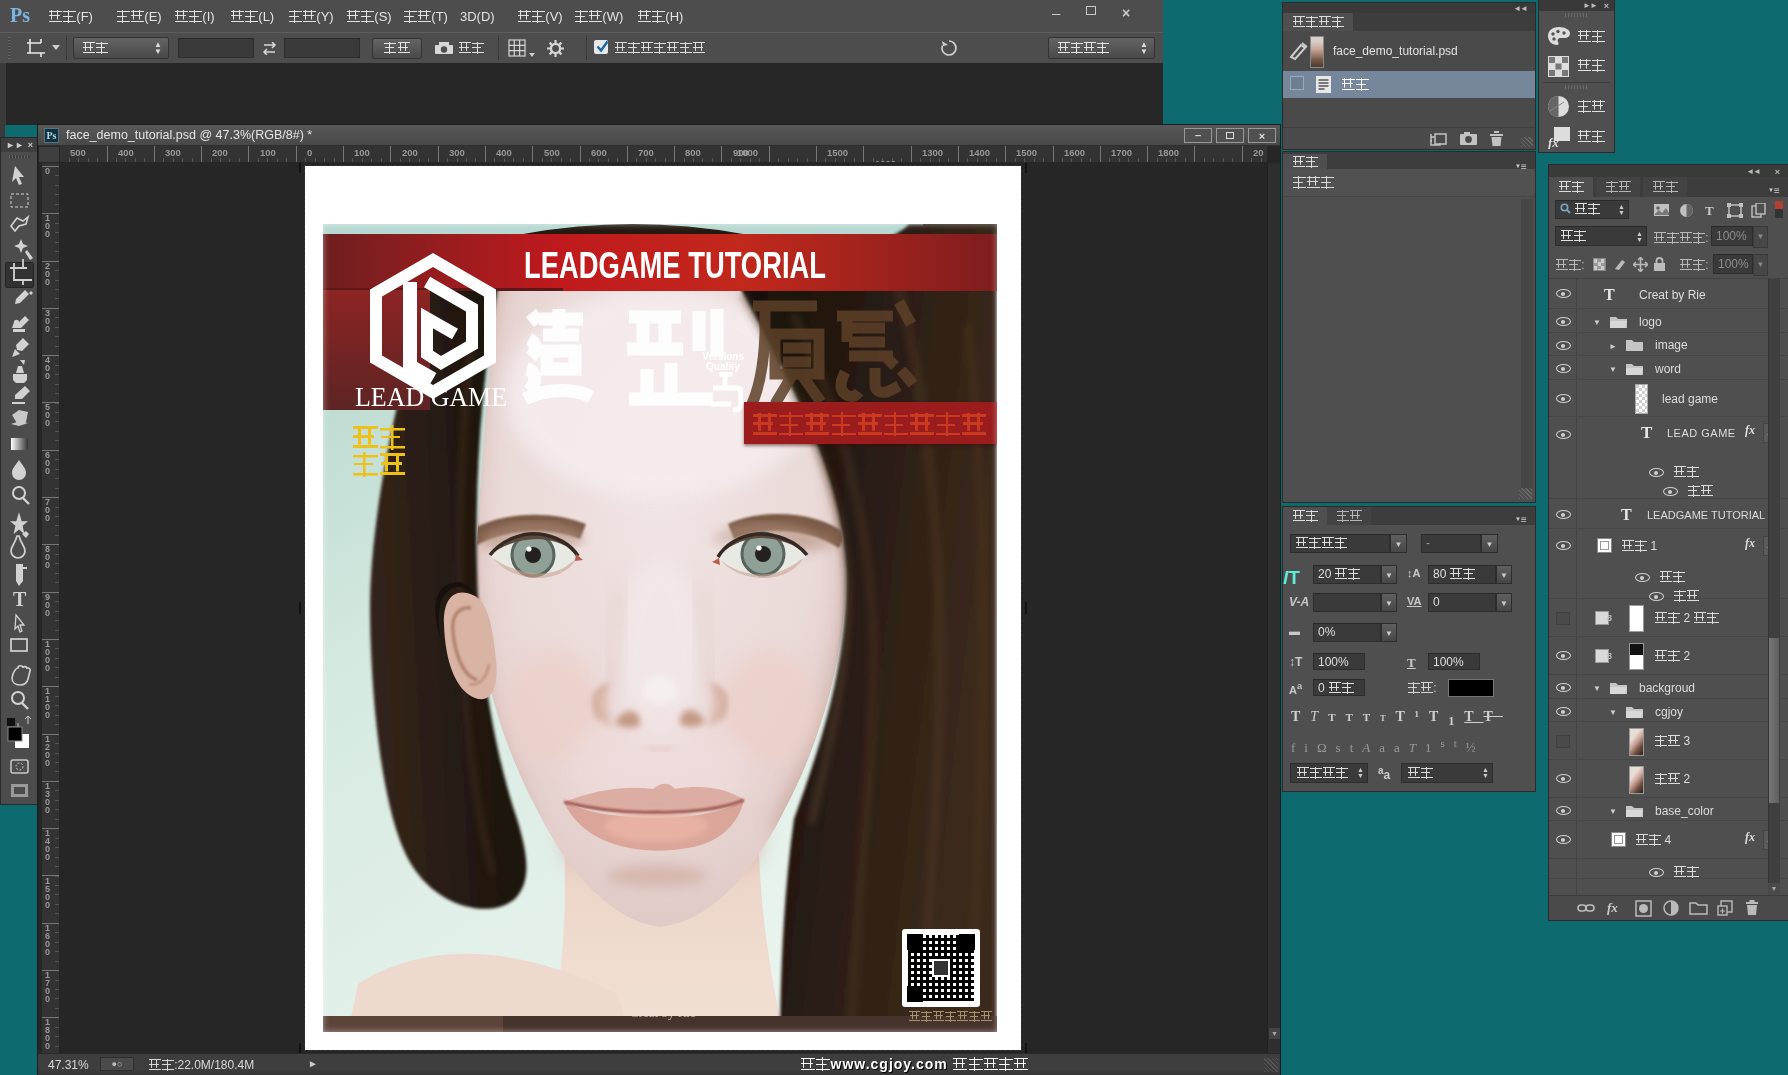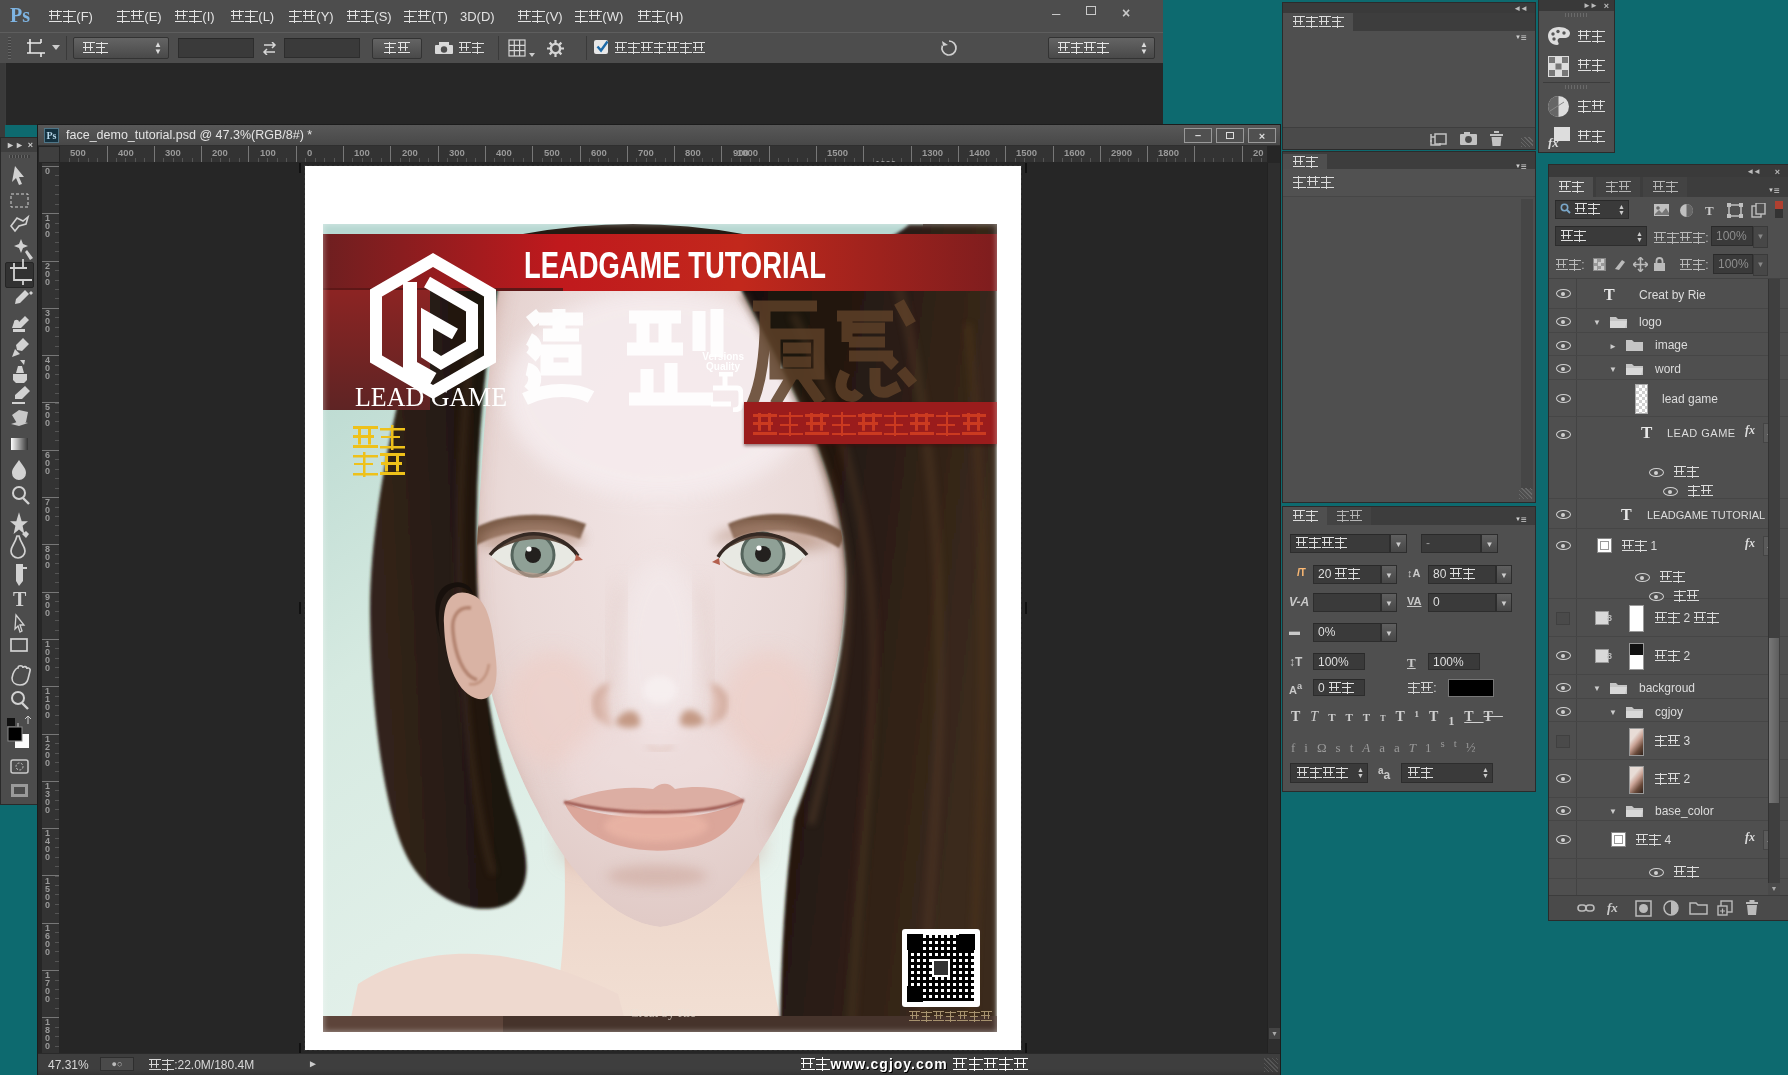--- a/index.html
+++ b/index.html
@@ -212,21 +212,21 @@
       <b style="position:absolute;left:578px;top:1px">700</b>
       <b style="position:absolute;left:625px;top:1px">800</b>
       <b style="position:absolute;left:673px;top:1px">900</b>
       <b style="position:absolute;left:677px;top:1px">1000</b>
       <b style="position:absolute;left:767px;top:1px">1500</b>
       <b style="position:absolute;left:815px;top:12px">1200</b>
       <b style="position:absolute;left:862px;top:1px">1300</b>
       <b style="position:absolute;left:909px;top:1px">1400</b>
       <b style="position:absolute;left:956px;top:1px">1500</b>
       <b style="position:absolute;left:1004px;top:1px">1600</b>
-      <b style="position:absolute;left:1051px;top:1px">2900</b>
+      <b style="position:absolute;left:1051px;top:1px">1700</b>
       <b style="position:absolute;left:1098px;top:1px">1800</b>
       <b style="position:absolute;left:1146px;top:16px">1900</b>
       <b style="position:absolute;left:1193px;top:1px">20</b>
   </div>
   <div class="abs" id="vruler" style="left:4px;top:38px;width:18px;height:890px;background:#333;border-right:1px solid #262626;color:#999;font-size:9px;line-height:8px;overflow:hidden">
    <i style="position:absolute;left:0;top:0;width:18px;height:890px;background:repeating-linear-gradient(#777 0 1px,transparent 1px 47.3px) 0 2.5px,repeating-linear-gradient(#555 0 1px,transparent 1px 9.46px) 13px 2.5px;background-size:100% 100%,5px 100%;background-repeat:no-repeat"></i>
    <b style="position:absolute;left:3px;top:4px">0</b>
       <b style="position:absolute;left:3px;top:51px">1<br>0<br>0</b>
       <b style="position:absolute;left:3px;top:99px">2<br>0<br>0</b>
       <b style="position:absolute;left:3px;top:146px">3<br>0<br>0</b>
@@ -460,20 +460,39 @@
 </div>
 
 <div class="pn" id="histpanel" style="left:1283px;top:3px;width:252px;height:146px">
  <div class="abs" style="left:0;top:0;width:252px;height:10px;background:#3a3a3a">
       <b style="position:absolute;right:8px;top:1px;color:#bbb;font-size:8px;letter-spacing:-1px">◄◄</b>
     </div>
  <div class="abs" style="left:0;top:10px;width:252px;height:18px;background:#3d3d3d">
   <span class="tab" style="position:absolute;left:0;top:0"><i class="cj"></i><i class="cj v2"></i><i class="cj"></i><i class="cj v2"></i></span>
   <b class="pmenu" style="top:14px"><span style="font-size:6px;vertical-align:2px">▼</span><span style="font-size:10px">≡</span></b>
  </div>
+ <div class="abs" style="left:0;top:28px;width:252px;height:96px;background:#4a4a4a">
+  <div class="abs" style="left:0;top:4px;width:252px;height:34px">
+   <svg class="abs" style="left:6px;top:6px" width="20" height="20" viewBox="0 0 20 20">
+          <path d="M2 16 L12 4 l4 3 L6 18 z M13 2 l5 4" stroke="#ccc" stroke-width="2" fill="none"></path>
+        </svg>
+   <div class="abs" style="left:27px;top:1px;width:14px;height:32px;background:linear-gradient(#d8cfc8 15%,#c9a89b 40%,#7a5a48 75%,#4a3a30);border:1px solid #888"></div>
+   <span class="abs" style="left:50px;top:9px;color:#e2e2e2;font-size:12px">face_demo_tutorial.psd</span>
+  </div>
+  <div class="abs" style="left:0;top:40px;width:252px;height:27px;background:#76879b">
+   <span class="abs" style="left:7px;top:5px;width:14px;height:14px;border:1px solid #9aa9bb;background:#6e7f93"></span>
+   <svg class="abs" style="left:32px;top:4px" width="17" height="19" viewBox="0 0 17 19">
+          <rect x="1" y="1" width="15" height="17" fill="#e8e8e8"></rect>
+          <g stroke="#555" stroke-width="1.4">
+            <path d="M3.5 5h10M3.5 8h10M3.5 11h10M3.5 14h6"></path>
+          </g>
+        </svg>
+   <span class="abs" style="left:58px;top:6px;color:#fff;font-size:13px"><i class="cj"></i><i class="cj v2"></i></span>
+  </div>
+ </div>
  <div class="abs" style="left:0;top:124px;width:252px;height:22px;background:#4a4a4a;border-top:1px solid #3e3e3e">
   <svg class="abs" style="left:146px;top:3px" width="20" height="16" viewBox="0 0 20 16">
         <g stroke="#c2c2c2" stroke-width="1.5" fill="none">
           <rect x="6" y="3" width="11" height="10"></rect>
           <path d="M6 6h-4v8h9v-2M2 3v3M1 10h2"></path>
         </g>
       </svg>
   <svg class="abs" style="left:176px;top:3px" width="19" height="15" viewBox="0 0 19 15">
         <g fill="#c2c2c2">
           <rect x="1" y="3" width="17" height="11" rx="1"></rect>
@@ -545,21 +564,21 @@
   <span class="abs" style="right:3px;bottom:3px;width:13px;height:11px;background:repeating-linear-gradient(45deg,#686868 0 1px,transparent 1px 3px)"></span>
  </div>
 </div>
 <div class="pn" id="charpanel" style="left:1283px;top:507px;width:252px;height:284px;font-size:12px;color:#dcdcdc">
  <div class="tabrow"><span class="tab"><i class="cj"></i><i class="cj v2"></i></span><span class="tab off"><i class="cj v2"></i><i class="cj"></i></span><b class="pmenu"><span style="font-size:6px;vertical-align:2px">▼</span><span style="font-size:10px">≡</span></b></div>
  <div class="abs" style="left:0;top:18px;width:252px;height:266px;background:#4f4f4f">
   <span class="fld" style="left:7px;top:9px;width:100px;height:19px"><i class="cj"></i><i class="cj v2"></i><i class="cj"></i><i class="cj v2"></i></span>
       <b class="abs" style="left:107px;top:9px;width:17px;height:19px;background:linear-gradient(#5f5f5f,#474747);border:1px solid #2d2d2d;color:#ccc;font-size:8px;text-align:center;line-height:19px">▼</b>
   <span class="fld" style="left:138px;top:9px;width:60px;height:19px;color:#999">-</span>
       <b class="abs" style="left:198px;top:9px;width:17px;height:19px;background:linear-gradient(#5f5f5f,#474747);border:1px solid #2d2d2d;color:#ccc;font-size:8px;text-align:center;line-height:19px">▼</b>
-  <b class="abs" style="left:14px;top:42px;color:#fdba74;font-size:10px"><i>l</i>T</b>
+  <b class="abs" style="left:0;top:42px;color:#5eead4;font-size:19px"><i>l</i>T</b>
       <span class="fld" style="left:30px;top:40px;width:68px;height:19px">20 <i class="cj"></i><i class="cj v2"></i></span>
       <b class="abs" style="left:98px;top:40px;width:16px;height:19px;background:linear-gradient(#5f5f5f,#474747);border:1px solid #2d2d2d;color:#ccc;font-size:8px;text-align:center;line-height:19px">▼</b>
   <b class="abs" style="left:124px;top:42px;color:#c9c9c9;font-size:11px">↕A</b>
       <span class="fld" style="left:145px;top:40px;width:68px;height:19px">80 <i class="cj"></i><i class="cj v2"></i></span>
       <b class="abs" style="left:213px;top:40px;width:16px;height:19px;background:linear-gradient(#5f5f5f,#474747);border:1px solid #2d2d2d;color:#ccc;font-size:8px;text-align:center;line-height:19px">▼</b>
   <b class="abs" style="left:6px;top:70px;color:#c9c9c9;font-size:12px;font-style:italic">V-A</b>
       <span class="fld" style="left:30px;top:68px;width:68px;height:19px"></span>
       <b class="abs" style="left:98px;top:68px;width:16px;height:19px;background:linear-gradient(#5f5f5f,#474747);border:1px solid #2d2d2d;color:#ccc;font-size:8px;text-align:center;line-height:19px">▼</b>
   <b class="abs" style="left:124px;top:70px;color:#c9c9c9;font-size:11px"><u>VA</u></b>
       <span class="fld" style="left:145px;top:68px;width:68px;height:19px">0</span>

